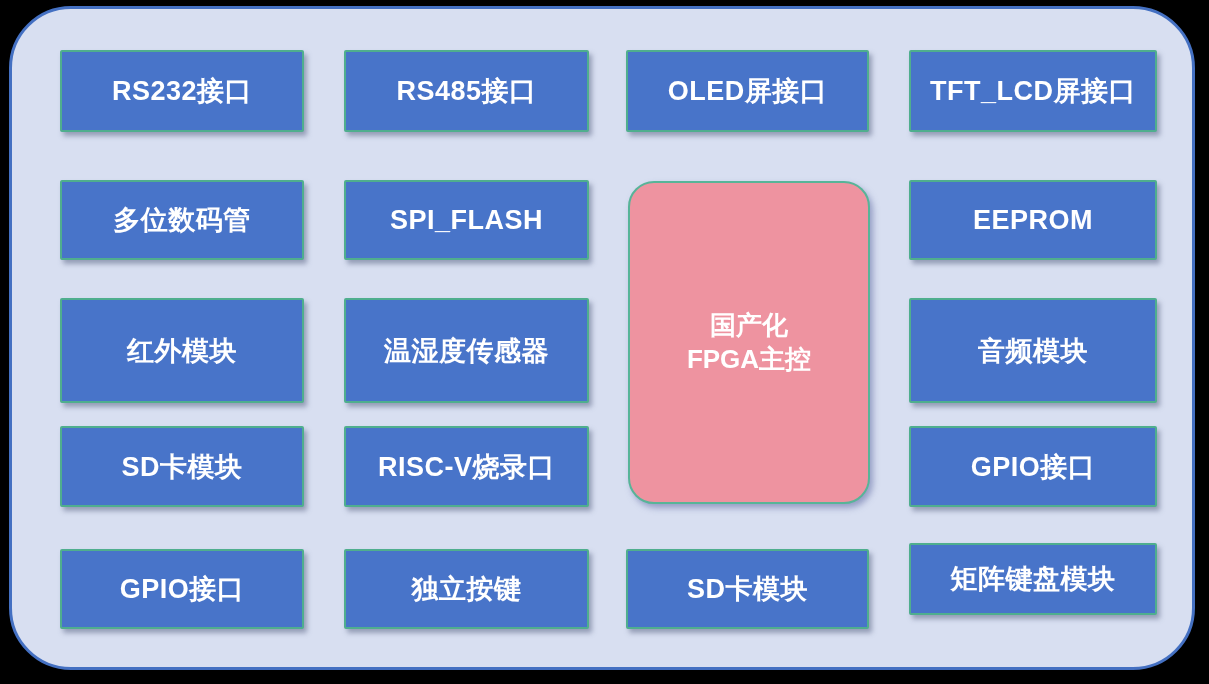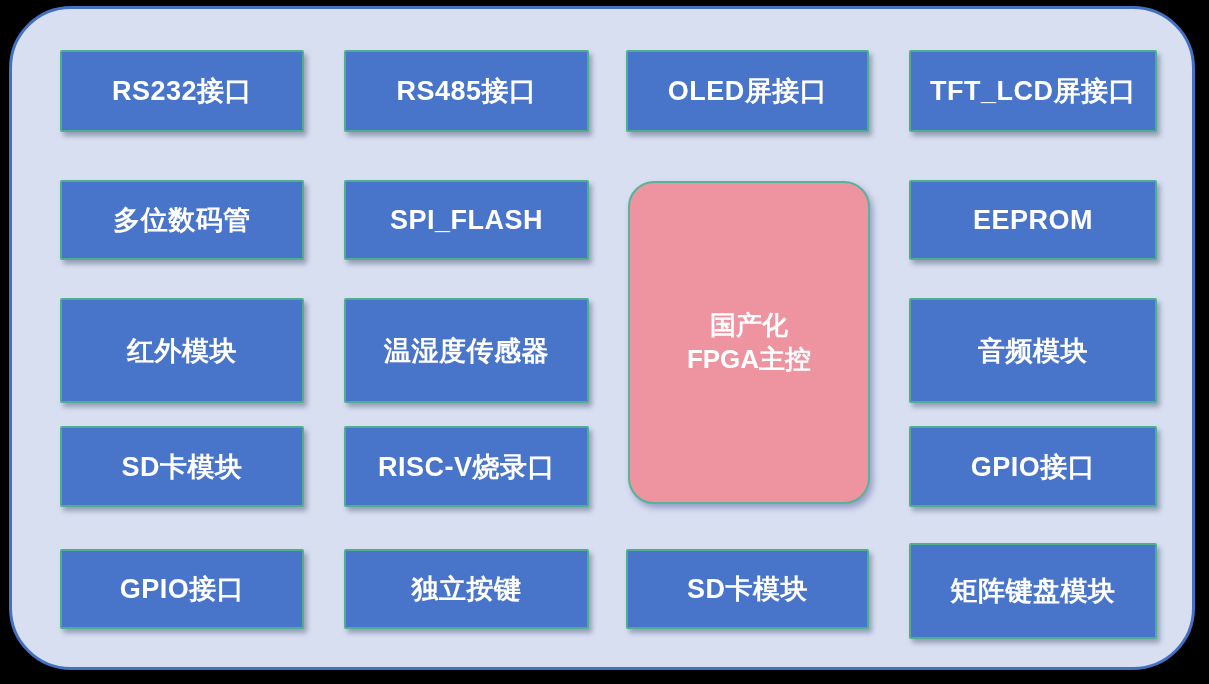--- a/index.html
+++ b/index.html
@@ -49,21 +49,21 @@
   .c1 { left: 48px;  width: 244px; }
   .c2 { left: 332px; width: 245px; }
   .c3 { left: 614px; width: 243px; }
   .c4 { left: 897px; width: 248px; }
   
   .r1 { top: 41px;  height: 82px; }
   .r2 { top: 171px; height: 80px; }
   .r3 { top: 289px; height: 105px; }
   .r4 { top: 417px; height: 81px; }
   .r5 { top: 540px; height: 80px; }
-  .box.matrix { top: 534px; height: 96px; }
+  .box.matrix { top: 534px; height: 72px; }
   .center-box {
     position: absolute;
     left: 616px;
     top: 172px;
     width: 242px;
     height: 323px;
     background: #EE93A0;
     border: 2px solid #57B498;
     border-radius: 26px;
     box-sizing: border-box;

